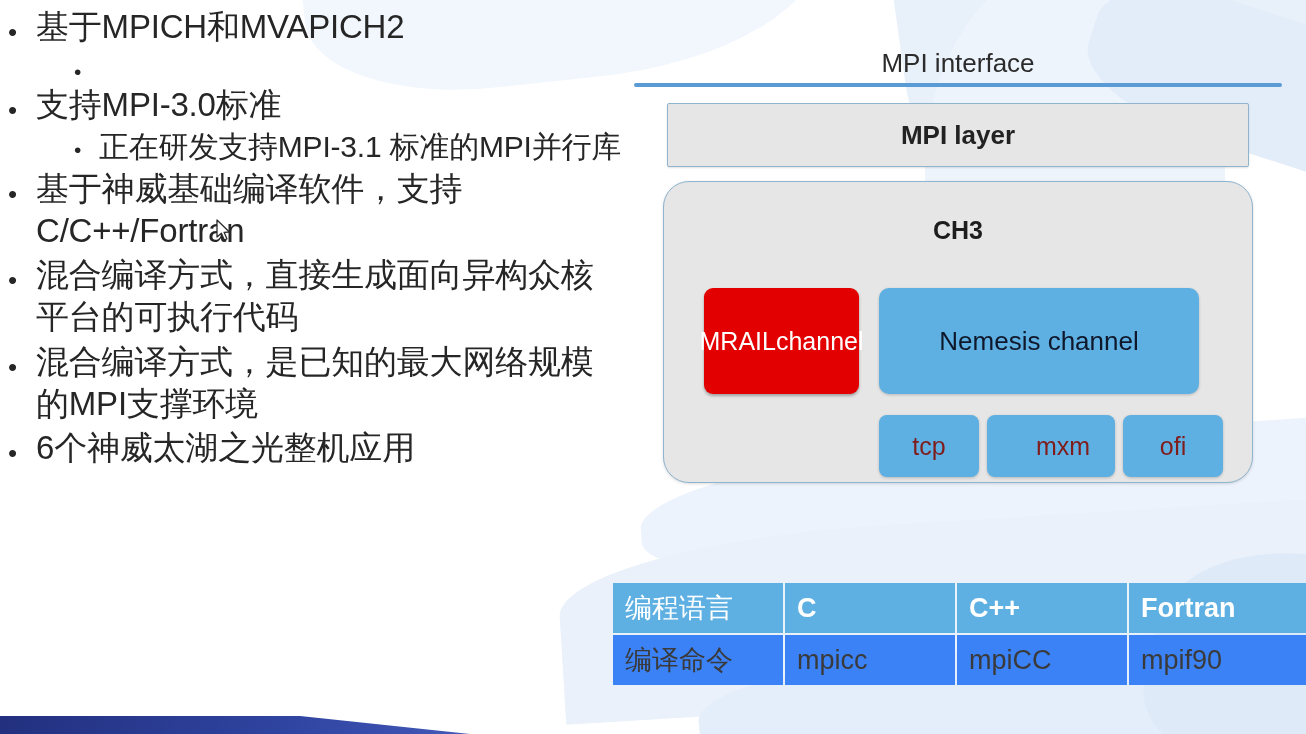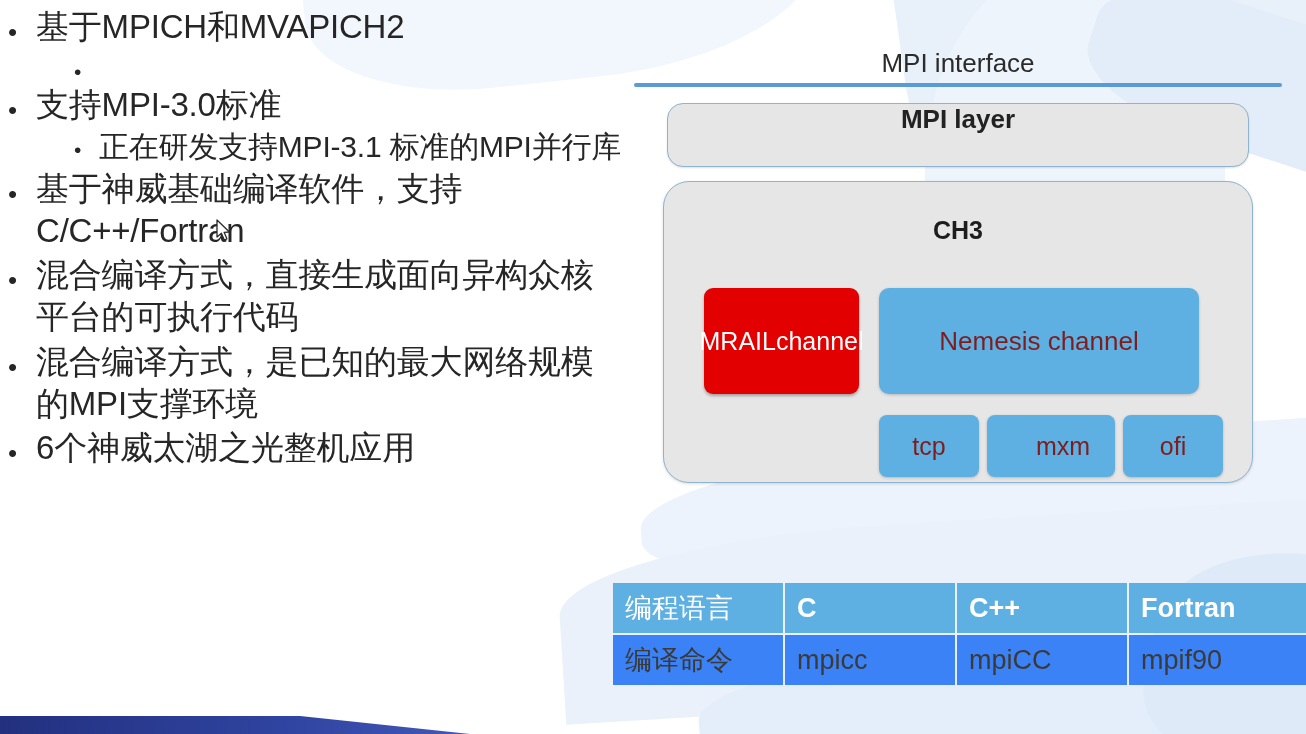--- a/index.html
+++ b/index.html
@@ -162,23 +162,23 @@
     background: #5b9bd5;
     border-radius: 2px;
     margin-bottom: 16px;
   }
   .mpi-layer {
     margin: 0 auto;
     width: 580px;
     height: 62px;
     background: #e6e6e6;
     border: 1.5px solid #8fb4cf;
-    border-radius: 16px;
-    display: flex;
-    align-items: flex-start;
+    border-radius: 2px;
+    display: flex;
+    align-items: center;
     justify-content: center;
     font-size: 26px;
     font-weight: bold;
     color: #222;
     box-shadow: 0 1px 2px rgba(0,0,0,0.12);
   }
   .ch3-box {
     margin: 14px auto 0;
     width: 588px;
     height: 300px;
@@ -213,21 +213,21 @@
     box-shadow: 0 2px 3px rgba(0,0,0,0.3);
   }
   .nemesis {
     position: absolute;
     left: 215px;
     top: 106px;
     width: 320px;
     height: 106px;
     background: #5eb0e2;
     border-radius: 10px;
-    color: #7f1d1d;
+    color: #0f172a;
     font-size: 26px;
     display: flex;
     align-items: center;
     justify-content: center;
     box-shadow: 0 1px 3px rgba(0,0,0,0.2);
   }
   .sublayer {
     position: absolute;
     left: 215px;
     top: 233px;

